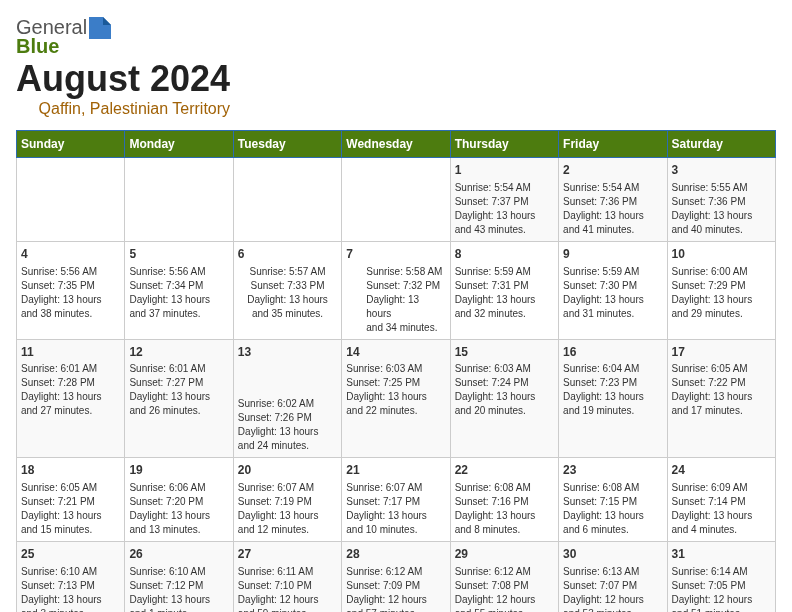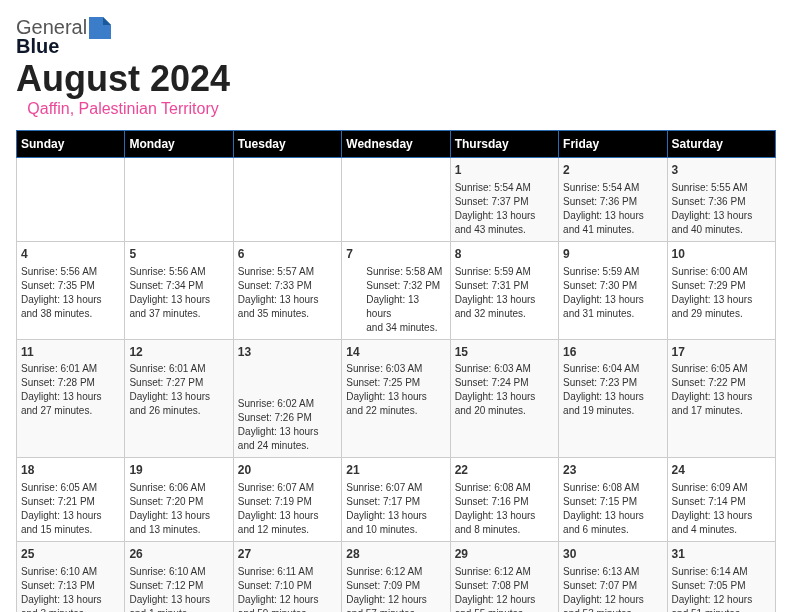--- a/index.html
+++ b/index.html
@@ -16,39 +16,39 @@
       align-items: flex-start;
       margin-bottom: 12px;
       flex-direction: column;
     }
     .logo {
       display: flex;
       flex-direction: column;
       align-items: flex-start;
     }
     .title-block {
-      text-align: center;
+      text-align: right;
     }
     .title-block h1 {
       font-size: 36px;
       font-weight: bold;
       color: #222;
     }
     .title-block h2 {
       font-size: 16px;
       font-weight: normal;
-      color: #ec4899;
+      color: #a16207;
     }
     table {
       width: 100%;
       border-collapse: collapse;
       font-size: 11px;
     }
     thead tr th {
-      background-color: #000000;
+      background-color: #4d7c0f;
       color: #fff;
       text-align: left;
       padding: 6px 4px;
       font-size: 12px;
       font-weight: bold;
       border: 1px solid #2B6CB0;
     }
     tbody tr td {
       border: 1px solid #ccc;
       padding: 4px;
@@ -83,21 +83,21 @@
 
 <div class="header">
   <div class="logo">
     <div style="display:flex;align-items:center;">
       <span style="font-size:20px;color:#555;font-weight:normal;">General</span>
       <svg width="22" height="22" viewBox="0 0 22 22" style="margin:0 2px;">
         <polygon points="0,0 14,0 22,8 22,22 0,22" fill="#3B7DC8"></polygon>
         <polygon points="14,0 22,8 14,8" fill="#1a5a9a"></polygon>
       </svg>
     </div>
-    <span style="font-size:20px;color:#0f172a;font-weight:bold;margin-top:-4px;">Blue</span>
+    <span style="font-size:20px;color:#4d7c0f;font-weight:bold;margin-top:-4px;">Blue</span>
   </div>
   <div class="title-block">
     <h1>August 2024</h1>
     <h2>Qaffin, Palestinian Territory</h2>
   </div>
 </div>
 
 <table>
   <thead>
     <tr>
@@ -148,21 +148,21 @@
         </td>
         <td>
           <span class="day-num">5</span>
           <div class="day-info" style="white-space: pre-line;">Sunrise: 5:56 AM
 Sunset: 7:34 PM
 Daylight: 13 hours
 and 37 minutes.</div>
         </td>
         <td>
           <span class="day-num">6</span>
-          <div class="day-info" style="white-space: pre-line;">Sunrise: 5:57 AM
+          <div class="day-info" style="white-space: pre-line; text-align: center;">Sunrise: 5:57 AM
 Sunset: 7:33 PM
 Daylight: 13 hours
 and 35 minutes.</div>
         </td>
         <td>
           <span class="day-num">7</span>
           <div class="day-info" style="white-space: pre-line; margin-left: 20px;">Sunrise: 5:58 AM
 Sunset: 7:32 PM
 Daylight: 13 hours
 and 34 minutes.</div>

